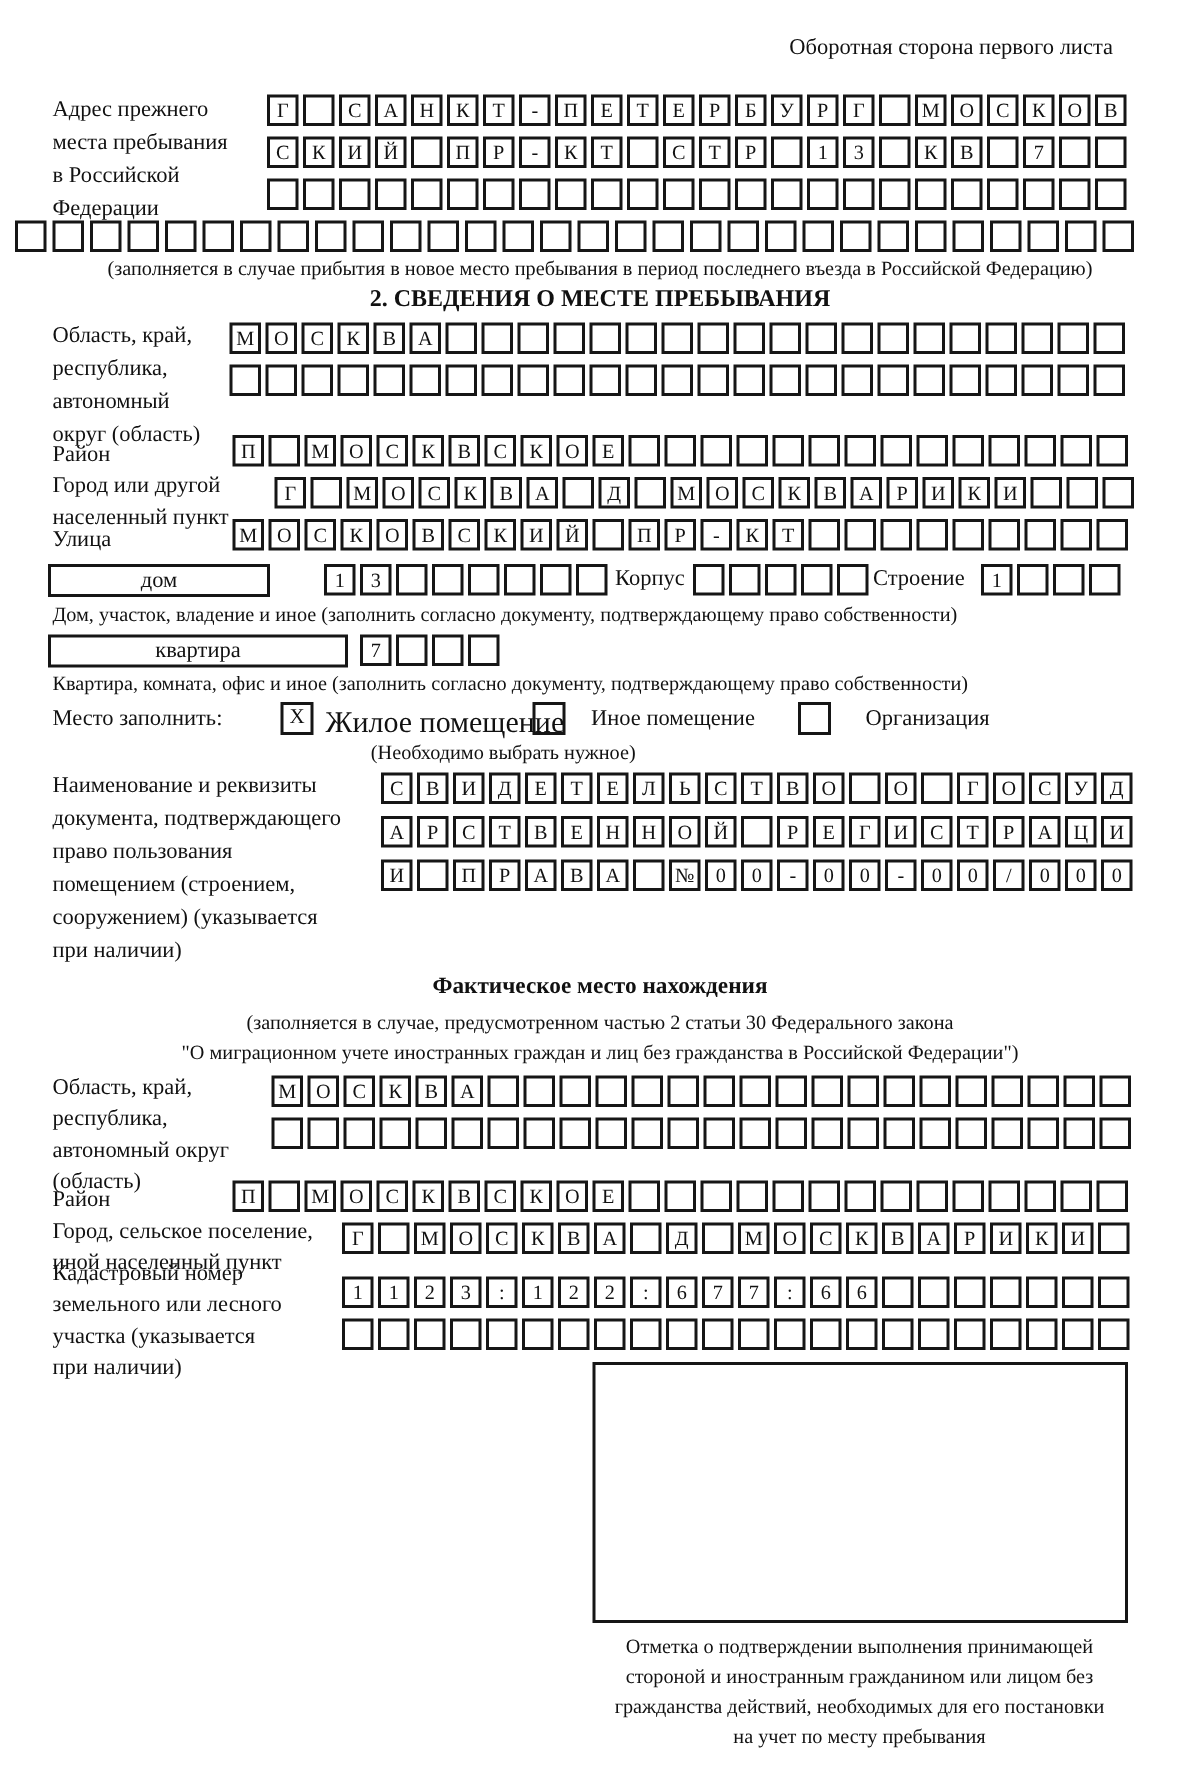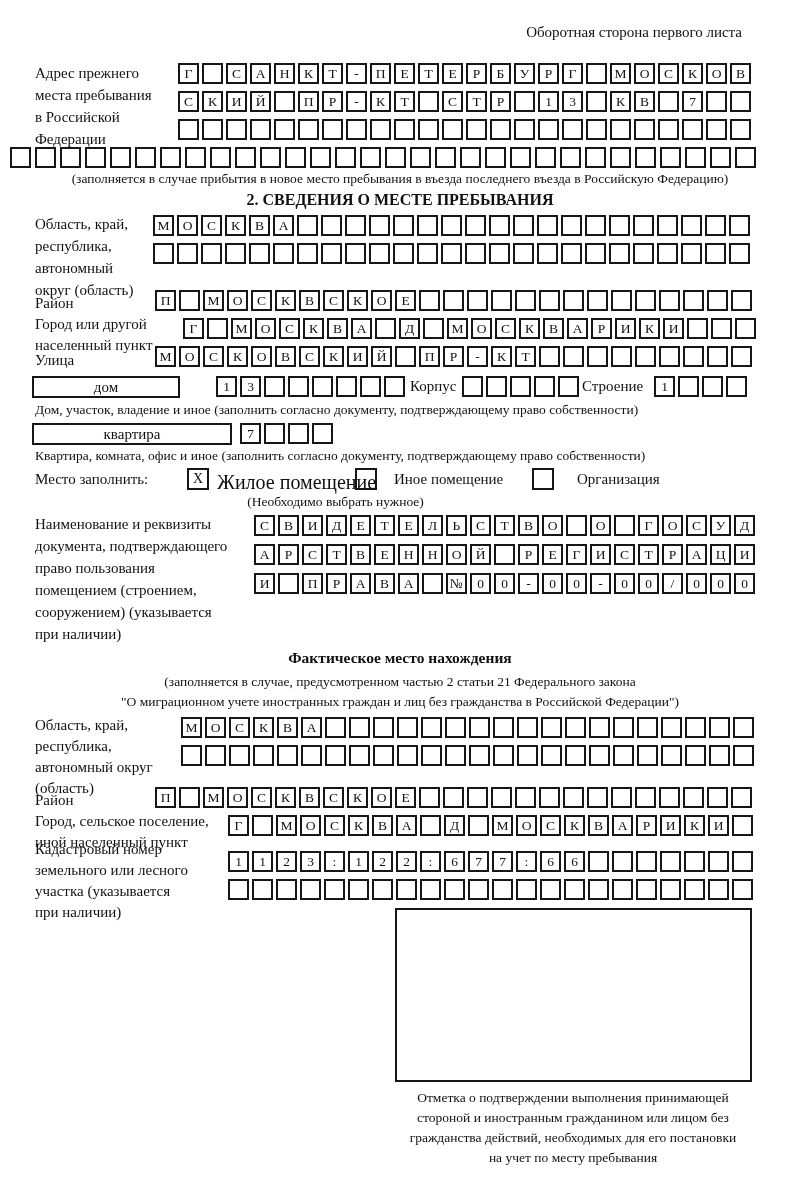--- a/index.html
+++ b/index.html
@@ -186,21 +186,21 @@
       <div class="cell"></div>
       <div class="cell"></div>
       <div class="cell"></div>
       <div class="cell"></div>
       <div class="cell"></div>
       <div class="cell"></div>
       <div class="cell"></div>
       <div class="cell"></div>
       <div class="cell"></div>
     </div>
-  <div id="cap1" class="cap ctr">(заполняется в случае прибытия в новое место пребывания в въезда последнего въезда в Российскую Федерацию)</div>
+  <div id="cap1" class="cap ctr">(заполняется в случае прибытия в новое место пребывания в период последнего въезда в Российской Федерацию)</div>
 
   <div id="h2s" class="abs ctr bold">2. СВЕДЕНИЯ О МЕСТЕ ПРЕБЫВАНИЯ</div>
 
   <div id="obll" class="lbl">Область, край,<br>республика,<br>автономный<br>округ (область)</div>
   <div id="oblr1" class="cellrow">
       <div class="cell">М</div>
       <div class="cell">О</div>
       <div class="cell">С</div>
       <div class="cell">К</div>
       <div class="cell">В</div>
@@ -450,21 +450,21 @@
       <div class="cell">-</div>
       <div class="cell">0</div>
       <div class="cell">0</div>
       <div class="cell">/</div>
       <div class="cell">0</div>
       <div class="cell">0</div>
       <div class="cell">0</div>
     </div>
 
   <div id="ft" class="abs ctr bold">Фактическое место нахождения</div>
-  <div id="fc1" class="cap ctr">(заполняется в случае, предусмотренном частью 2 статьи 21 Федерального закона</div>
+  <div id="fc1" class="cap ctr">(заполняется в случае, предусмотренном частью 2 статьи 30 Федерального закона</div>
   <div id="fc2" class="cap ctr">"О миграционном учете иностранных граждан и лиц без гражданства в Российской Федерации")</div>
 
   <div id="fol" class="lbl21">Область, край,<br>республика,<br>автономный округ<br>(область)</div>
   <div id="for1" class="cellrow">
       <div class="cell">М</div>
       <div class="cell">О</div>
       <div class="cell">С</div>
       <div class="cell">К</div>
       <div class="cell">В</div>
       <div class="cell">А</div>

